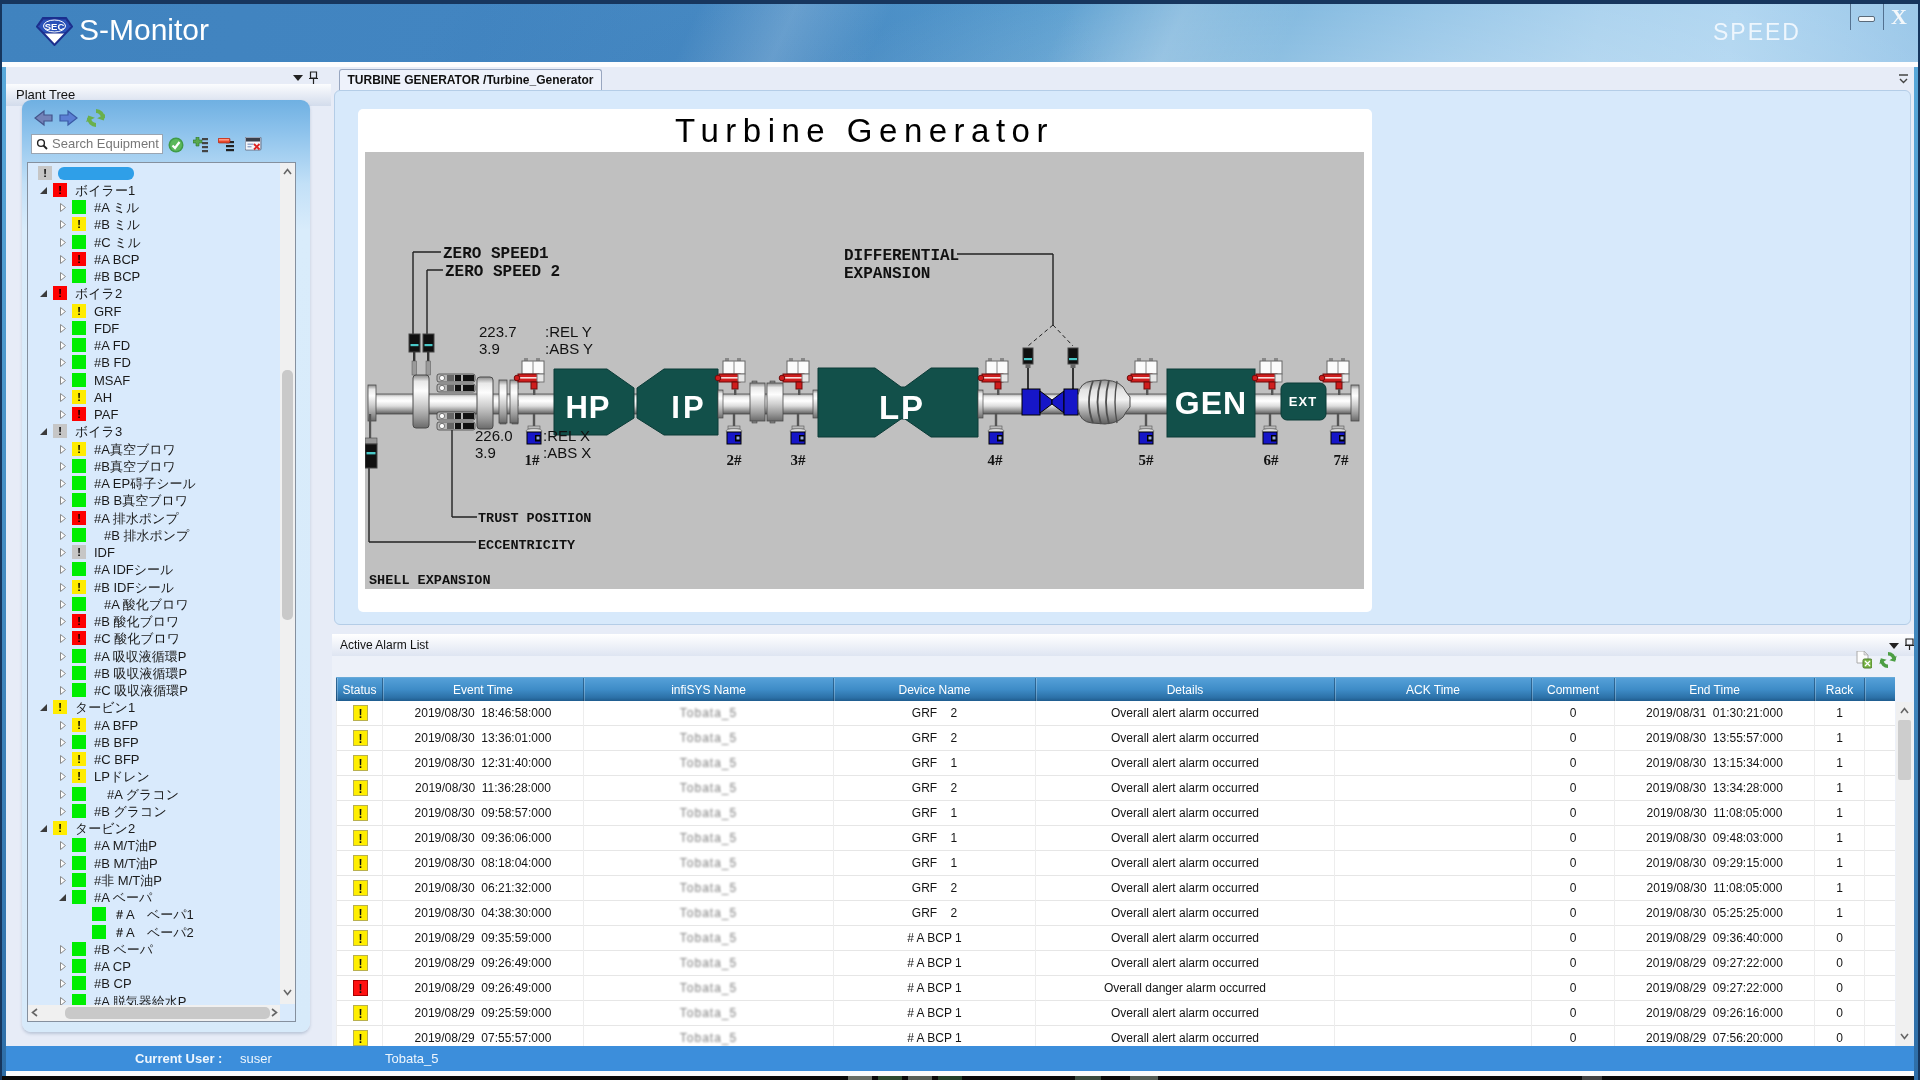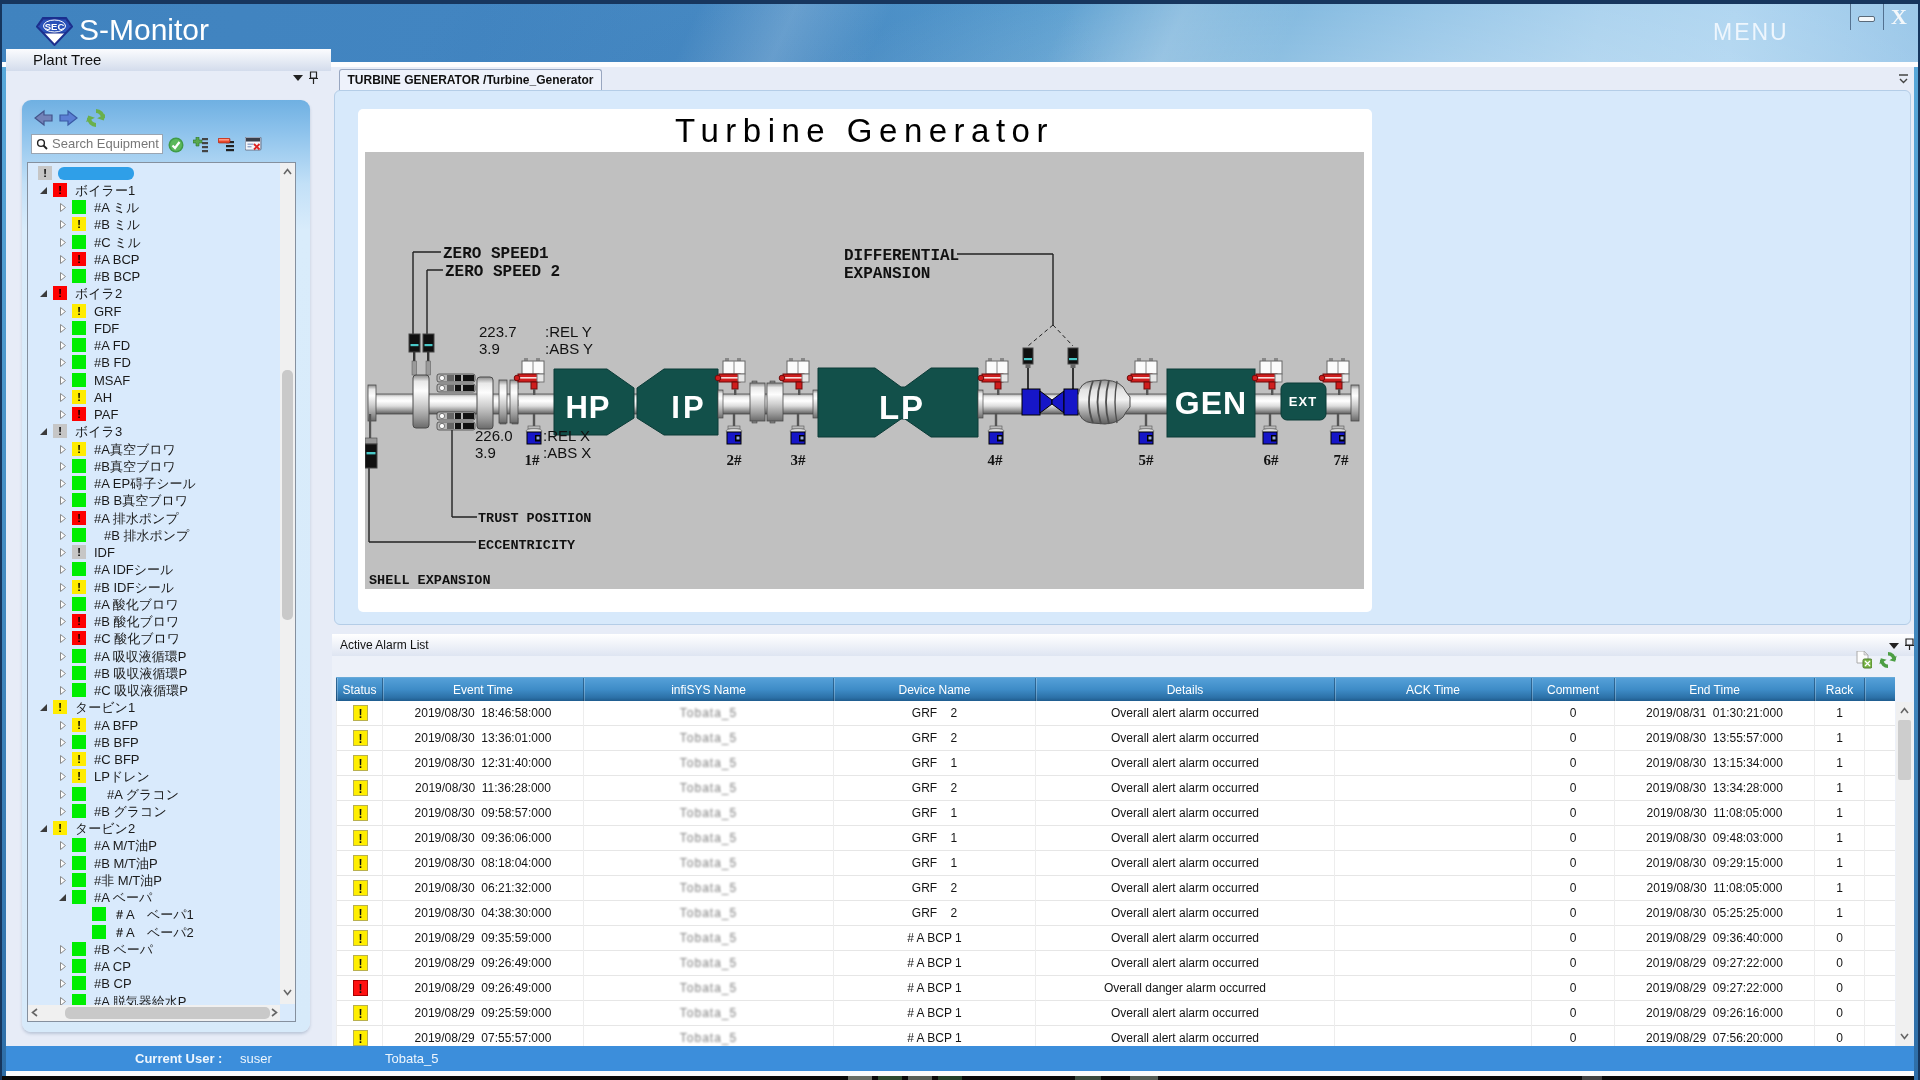--- a/index.html
+++ b/index.html
@@ -6,21 +6,21 @@
 #topbar{left:0;top:0;width:1920px;height:62px;background:linear-gradient(100deg,#4083bf 0%,#4285c1 25%,#4a8ec7 42%,#569bce 54%,#6cacd8 64%,#8cc0e5 74%,#a5cfed 83%,#add4f0 90%,#9cc8e9 100%)}
 #topbar:before{content:"";position:absolute;left:0;top:0;width:100%;height:100%;background:linear-gradient(115deg,rgba(255,255,255,0) 36%,rgba(255,255,255,.18) 41%,rgba(255,255,255,0) 46%),linear-gradient(115deg,rgba(255,255,255,0) 55%,rgba(255,255,255,.22) 61%,rgba(255,255,255,0) 67%),radial-gradient(ellipse 950px 280px at 1400px 120px,rgba(255,255,255,.30) 0%,rgba(255,255,255,.08) 48%,rgba(255,255,255,0) 64%),radial-gradient(ellipse 600px 300px at 760px 90px,rgba(30,80,140,.10) 0%,rgba(30,80,140,0) 60%)}
 #topnavy{left:0;top:0;width:1920px;height:4px;background:#17365e}
 #whitestrip{left:0;top:62px;width:1920px;height:5px;background:#fdfdfe}
 #smon{left:79px;top:13px;font-size:30px;color:#fff;letter-spacing:0px}
 #menu{left:1713px;top:19px;font-size:23px;color:#eef6fd;letter-spacing:2px}
 #winmin{left:1858px;top:16px;width:17px;height:6px;background:#f4f8fb;border:1px solid #5a6a7a;border-radius:2px}
 #winx{left:1891px;top:4px;font-family:"Liberation Serif",serif;font-weight:bold;font-size:22px;color:#f4f8fb}
 .vsep{top:3px;width:1px;height:27px;background:rgba(20,40,70,.55)}
 #leftbg{left:0px;top:67px;width:331px;height:979px;background:#e7ecf7}
-#ptreehdr{left:6px;top:49px;width:325px;height:22px;background:linear-gradient(#fbfcfe,#d3dcec);color:#111;font-size:15px;line-height:22px;padding-left:27px}
+#ptreehdr{left:6px;top:84px;width:325px;height:22px;background:linear-gradient(#fbfcfe,#d3dcec);color:#111;font-size:13px;line-height:22px;padding-left:10px}
 #bluepanel{left:22px;top:100px;width:288px;height:932px;border-radius:9px;background:linear-gradient(#6fb0e2 0%,#8ec3ec 3.5%,#c2e0f7 9%,#d9ecfb 14%,#d7eafa 100%);box-shadow:0 2px 3px rgba(60,90,130,.25)}
 #treebox{left:27px;top:162px;width:269px;height:860px;background:#d9eafc;border:1px solid #85909e;overflow:hidden}
 #searchbox{left:31px;top:134px;width:132px;height:20px;background:#fff;border:1px solid #9aa5b2;font-size:13px;color:#777;line-height:18px;padding-left:20px}
 .trow{position:absolute;height:17px;font-size:13px;color:#1a1a1a;line-height:17px;white-space:nowrap}
 .badge{position:absolute;width:14px;height:14px;top:1px;text-align:center;font-weight:bold;font-size:11px;line-height:14px;color:#000}
 .bg{background:#00ee00}
 .by{background:#ffec00}
 .br{background:#fe0000}
 .bgr{background:#c6c6c6}
 .exp{position:absolute;top:4px;width:9px;height:9px}
@@ -46,21 +46,21 @@
 #bl{left:0;top:0;width:2px;height:1080px;background:#16365e}
 #br{left:1914px;top:67px;width:6px;height:1013px;background:linear-gradient(#58a8da,#2e6ea8)}
 #bre{left:1918px;top:0;width:2px;height:1080px;background:#16365e}
 #bll{left:2px;top:67px;width:4px;height:1009px;background:linear-gradient(#58a8da,#2e6ea8)}
 </style></head>
 <body>
 <div class="abs" id="topbar"></div>
 <div class="abs" id="topnavy"></div>
 <div class="abs" id="whitestrip"></div>
 <div class="abs" id="smon">S-Monitor</div>
-<div class="abs" id="menu">MENU</div>
+<div class="abs" id="menu">SPEED</div>
 <div class="abs vsep" style="left:1850px"></div>
 <div class="abs vsep" style="left:1883px"></div>
 <div class="abs" id="winmin"></div>
 <div class="abs" id="winx">X</div>
 <svg class="abs" id="seclogo" style="left:36px;top:17px" width="37" height="29" viewBox="0 0 37 29">
   <path d="M7,1 L30,1 L36,9.5 L18.5,28 L1,9.5 Z" fill="#fff" stroke="#1b2f8e" stroke-width="2"></path>
   <path d="M2,9.5 L7.5,2 L29.5,2 L35,9.5 L29,16 L8,16 Z" fill="#2a51b8" stroke="#1b2f8e" stroke-width="1"></path>
   <ellipse cx="18.5" cy="9" rx="11" ry="6" fill="none" stroke="#fff" stroke-width="1"></ellipse>
   <text x="18.5" y="12.5" font-size="9.5" font-weight="bold" fill="#fff" text-anchor="middle" font-family="Liberation Sans">SEC</text>
 </svg>
@@ -243,21 +243,21 @@
         <path d="M2.5,0.5 L7.5,4.5 L2.5,8.5 Z" fill="#fff" stroke="#8a8a8a"></path>
       </svg>
       <span class="badge by" style="left:44px">!</span>
       <span style="position:absolute;left:66px">#B IDFシール</span>
     </div>
 <div class="trow" style="left:0;top:432.75px;width:100%">
       <svg class="exp" style="left:30px" viewBox="0 0 9 9">
         <path d="M2.5,0.5 L7.5,4.5 L2.5,8.5 Z" fill="#fff" stroke="#8a8a8a"></path>
       </svg>
       <span class="badge bg" style="left:44px"></span>
-      <span style="position:absolute;left:66px">#A 酸化ブロワ</span>
+      <span style="position:absolute;left:76px">#A 酸化ブロワ</span>
     </div>
 <div class="trow" style="left:0;top:450.00px;width:100%">
       <svg class="exp" style="left:30px" viewBox="0 0 9 9">
         <path d="M2.5,0.5 L7.5,4.5 L2.5,8.5 Z" fill="#fff" stroke="#8a8a8a"></path>
       </svg>
       <span class="badge br" style="left:44px">!</span>
       <span style="position:absolute;left:66px">#B 酸化ブロワ</span>
     </div>
 <div class="trow" style="left:0;top:467.25px;width:100%">
       <svg class="exp" style="left:30px" viewBox="0 0 9 9">

